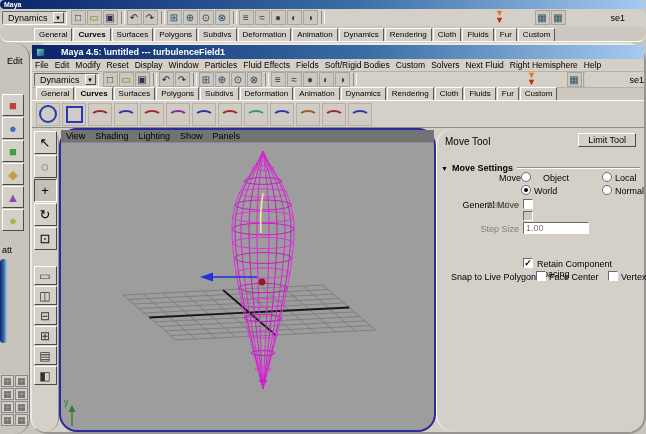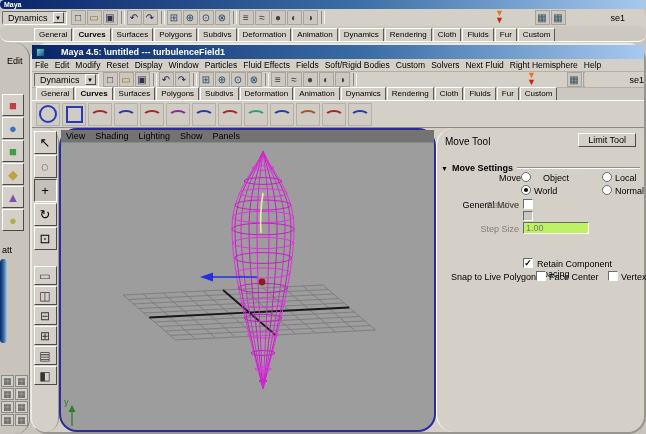--- a/index.html
+++ b/index.html
@@ -38,21 +38,21 @@
   .tp-label.dim{color:#84807a;}
   .cb{position:absolute;width:10px;height:10px;background:#fff;border:1px solid;border-color:#6a6a6a #fff #fff #6a6a6a;font-size:9px;line-height:9px;text-align:center;font-weight:bold;}
   .cb.disabled{background:#ccc8c0;}
   .radio{position:absolute;width:10px;height:10px;border-radius:50%;background:#fff;border:1px solid #6a6a6a;}
   .radio.sel::after{content:"";display:block;width:4px;height:4px;border-radius:50%;background:#000;margin:2px;}
   .tp-sec{position:absolute;left:4px;right:4px;display:flex;align-items:center;gap:4px;font-size:9px;font-weight:bold;}
   .tp-sec .arrow{font-size:7px;font-weight:normal;}
   .tp-sec .line{flex:1;height:2px;border-top:1px solid #928e86;border-bottom:1px solid #fff;}
   .scene-grid line{vector-effect:non-scaling-stroke;}
   .reset-btn{position:absolute;right:8px;top:5px;font-size:9px;padding:1px 9px;background:#d4d0c8;border:1px solid;border-color:#fff #4a4a4a #4a4a4a #fff;}
-  .field{position:absolute;font-size:9px;padding:0 2px;color:#7e7a74;background:#bef264;border:1px solid;border-color:#6a6a6a #fff #fff #6a6a6a;}
+  .field{position:absolute;font-size:9px;padding:0 2px;color:#7e7a74;background:#ffffff;border:1px solid;border-color:#6a6a6a #fff #fff #6a6a6a;}
 </style>
 </head>
 <body>
 
 <div class="screen">
 
   <div class="abs" style="left:0;top:0;width:646px;height:43px;background:#d4d0c8;z-index:1;">
     <div class="abs titlebar" style="left:0;top:0;width:646px;height:9px;font-size:7px;line-height:9px;padding-left:4px;">
       <span>Maya</span>
     </div>

